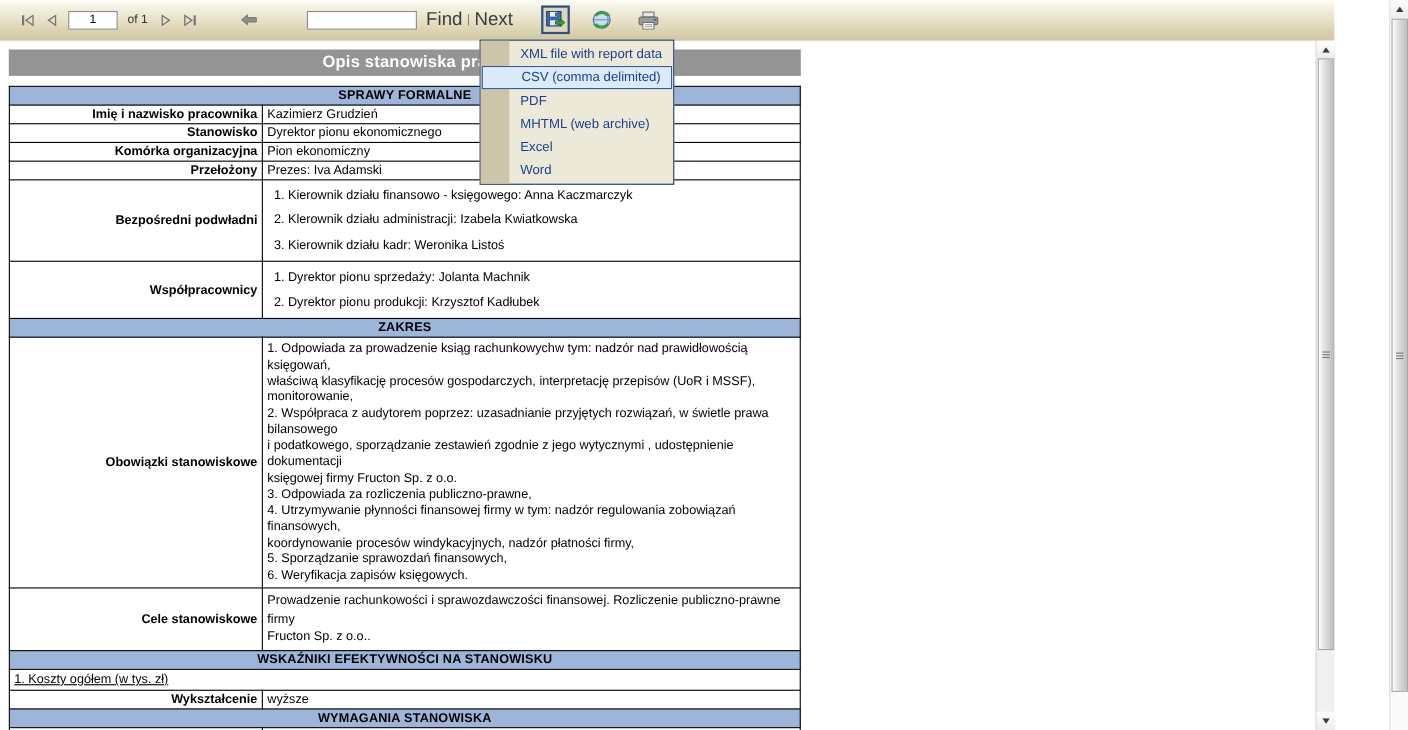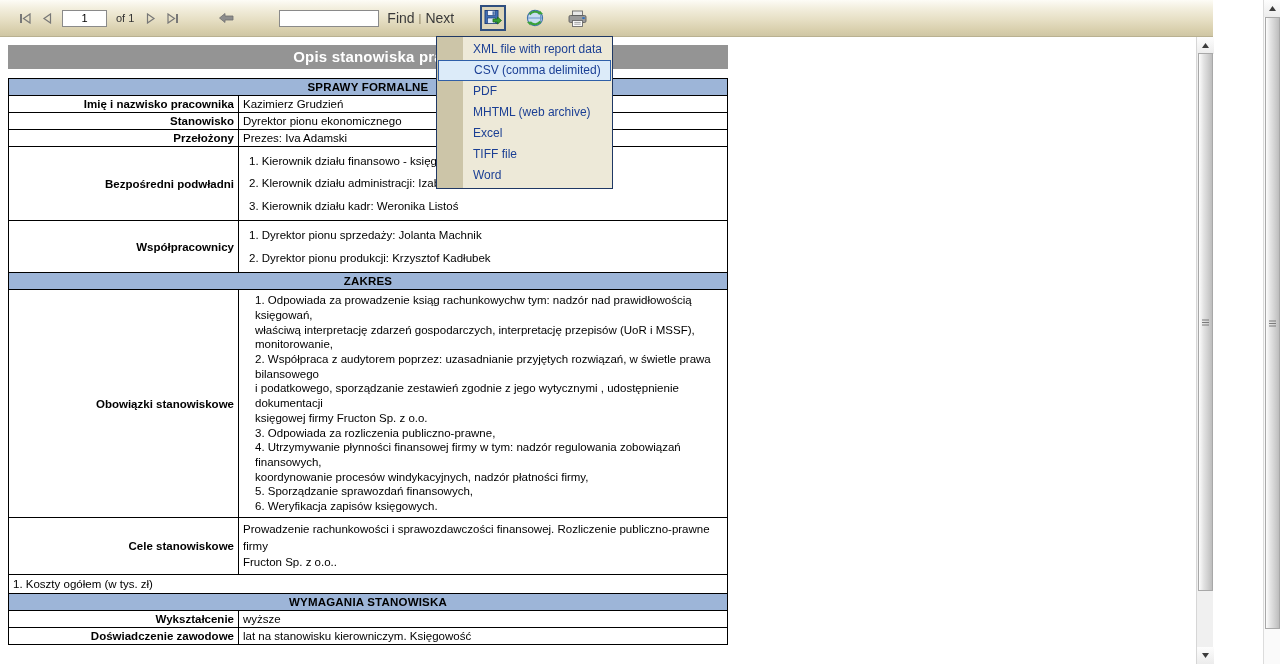--- a/index.html
+++ b/index.html
@@ -43,21 +43,21 @@
     margin: 0 4px;
     font-family: "Liberation Sans", sans-serif;
   }
   .oftxt { font-size: 11px; color: #333; margin: 12px 5px; white-space: nowrap; }
 
   .findbox {
     width: 100px; height: 17px;
     background: #ffffff; border: 1px solid #8a8a8a;
     margin-left: 4px; margin-right: 8px;
   }
-  .findlink { font-size: 14px; color: #3a3a3a; white-space: nowrap; }
+  .findlink { font-size: 17px; color: #3a3a3a; white-space: nowrap; }
   .findsep { font-size: 11px; color: #8a7f5e; margin: 0 4px; }
 
   .tb-sep { width: 22px; }
 
   .iconbtn {
     width: 26px; height: 26px;
     display: flex; align-items: center; justify-content: center;
     position: relative;
   }
   .iconbtn.pressed {
@@ -133,23 +133,23 @@
     text-align: center;
     font-weight: bold;
     font-size: 11.5px;
     letter-spacing: .2px;
     height: 17px;
     padding: 1px 16px !important;
   }
   .lbl { width: 230px; font-weight: bold; text-align: right; }
   .val { }
   .val.multi { line-height: 1.95; padding: 3px 4px 3px 10px !important; }
-  .val.tight { line-height: 1.28; padding: 3px 16px !important; margin-left: 12px; }
+  .val.tight { line-height: 1.28; padding: 3px 4px !important; margin-left: 12px; }
   .val.lines { line-height: 1.45; padding: 3px 4px !important; }
-  .plain { padding: 3px 4px !important; }
+  .plain { padding: 3px 4px !important; text-decoration: underline; }
 
   
   .sb {
     position: absolute;
     width: 17px;
     background: #f0f0f0;
     border-left: 1px solid #d6d6d6;
   }
   .sb-inner { left: 1196px; top: 37px; height: 627px; }
   .sb-outer { left: 1263px; top: 0; height: 664px; border-left: 1px solid #dcdcdc; background:#fafafa; }
@@ -267,20 +267,24 @@
         </tr>
         <tr>
           <td class="lbl">Imię i nazwisko pracownika</td>
           <td class="val">Kazimierz Grudzień</td>
         </tr>
         <tr>
           <td class="lbl">Stanowisko</td>
           <td class="val">Dyrektor pionu ekonomicznego</td>
         </tr>
         <tr>
+          <td class="lbl">Komórka organizacyjna</td>
+          <td class="val">Pion ekonomiczny</td>
+        </tr>
+        <tr>
           <td class="lbl">Przełożony</td>
           <td class="val">Prezes: Iva Adamski</td>
         </tr>
         <tr>
           <td class="lbl">Bezpośredni podwładni</td>
           <td class="val multi">
               <div>1. Kierownik działu finansowo - księgowego: Anna Kaczmarczyk</div>
               <div>2. Klerownik działu administracji: Izabela Kwiatkowska</div>
               <div>3. Kierownik działu kadr: Weronika Listoś</div>
             </td>
@@ -293,66 +297,68 @@
             </td>
         </tr>
 
         <tr>
           <td class="sect" colspan="2">ZAKRES</td>
         </tr>
         <tr>
           <td class="lbl">Obowiązki stanowiskowe</td>
           <td class="val tight">
               <div>1. Odpowiada za prowadzenie ksiąg rachunkowychw tym: nadzór nad prawidłowością księgowań,</div>
-              <div>właściwą interpretację zdarzeń gospodarczych, interpretację przepisów (UoR i MSSF), monitorowanie,</div>
+              <div>właściwą klasyfikację procesów gospodarczych, interpretację przepisów (UoR i MSSF), monitorowanie,</div>
               <div>2. Współpraca z audytorem poprzez: uzasadnianie przyjętych rozwiązań, w świetle prawa bilansowego</div>
               <div>i podatkowego, sporządzanie zestawień zgodnie z jego wytycznymi , udostępnienie dokumentacji</div>
               <div>księgowej firmy Fructon Sp. z o.o.</div>
               <div>3. Odpowiada za rozliczenia publiczno-prawne,</div>
               <div>4. Utrzymywanie płynności finansowej firmy w tym: nadzór regulowania zobowiązań finansowych,</div>
               <div>koordynowanie procesów windykacyjnych, nadzór płatności firmy,</div>
               <div>5. Sporządzanie sprawozdań finansowych,</div>
               <div>6. Weryfikacja zapisów księgowych.</div>
             </td>
         </tr>
         <tr>
           <td class="lbl">Cele stanowiskowe</td>
           <td class="val lines">
               <div>Prowadzenie rachunkowości i sprawozdawczości finansowej. Rozliczenie publiczno-prawne firmy</div>
               <div>Fructon Sp. z o.o..</div>
             </td>
         </tr>
 
         <tr>
+          <td class="sect" colspan="2">WSKAŹNIKI EFEKTYWNOŚCI NA STANOWISKU</td>
+        </tr>
+        <tr>
           <td class="plain" colspan="2">1. Koszty ogółem (w tys. zł)</td>
         </tr>
 
-        <tr>
-          <td class="sect" colspan="2">WYMAGANIA STANOWISKA</td>
-        </tr>
         <tr>
           <td class="lbl">Wykształcenie</td>
           <td class="val">wyższe</td>
+        </tr>
+        <tr>
+          <td class="sect" colspan="2">WYMAGANIA STANOWISKA</td>
         </tr>
         <tr>
           <td class="lbl">Doświadczenie zawodowe</td>
           <td class="val"> lat na stanowisku kierowniczym. Księgowość</td>
         </tr>
 
       </tbody>
     </table>
   </div>
 
   <div class="menu">
     <div class="menu-item">XML file with report data</div>
     <div class="menu-item selected">CSV (comma delimited)</div>
     <div class="menu-item">PDF</div>
     <div class="menu-item">MHTML (web archive)</div>
     <div class="menu-item">Excel</div>
-    <div class="menu-item">TIFF file</div>
     <div class="menu-item">Word</div>
   </div>
 
   <div class="sb sb-inner">
     <div class="sb-arrow up">
       <svg width="7" height="5" viewBox="0 0 7 5">
           <polygon points="3.5,0 7,5 0,5" fill="#3c3c3c"></polygon>
         </svg>
     </div>
     <div class="sb-thumb" style="top:16px; height:538px;">

